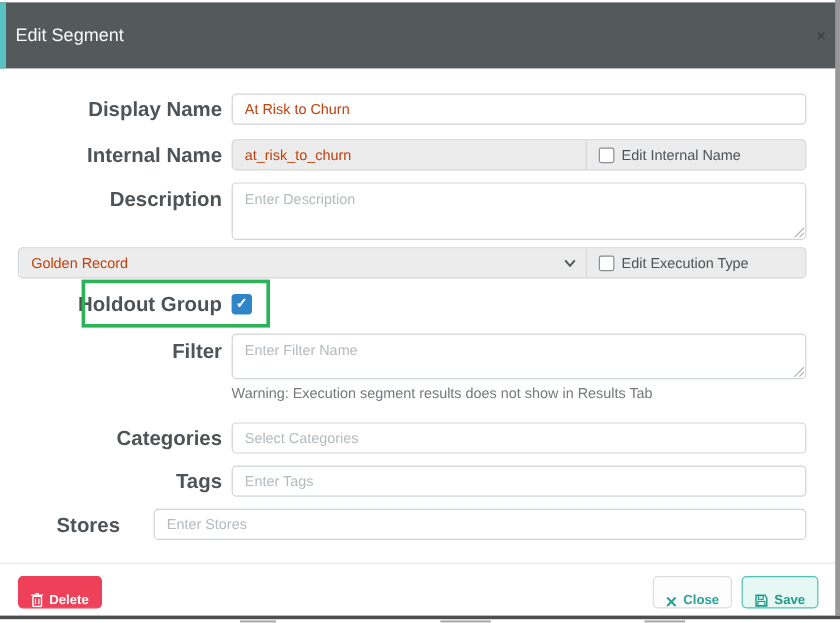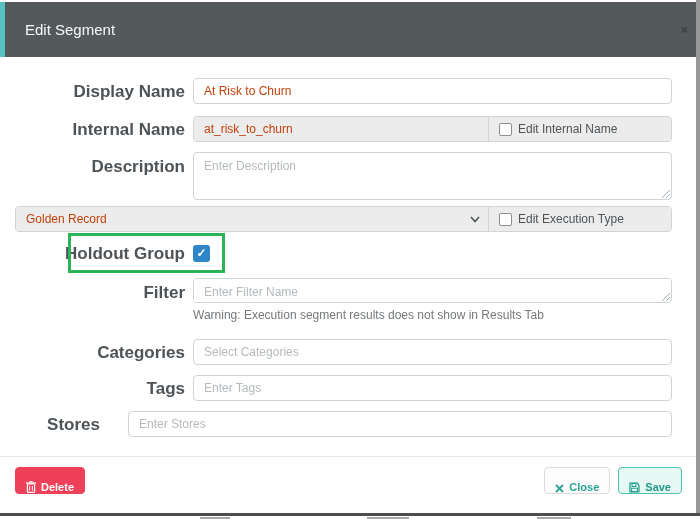--- a/index.html
+++ b/index.html
@@ -9,21 +9,21 @@
   .screen { position:relative; width:700px; height:519px; background:#fff; overflow:hidden; }
 
   
   .right-edge { position:absolute; top:0; right:0; width:4px; height:513px; background:#989898; }
   .bottom-bar { position:absolute; left:0; top:513px; width:700px; height:3px; background:#4e4e4e; }
   .smudge { position:absolute; top:517px; height:2px; background:#a9a9a9; }
 
   
   .modal-header { margin-top:2px; height:55px; background:#54595c; border-left:5px solid #58c1c2;
                   display:flex; align-items:center; }
-  .modal-title { color:#f8f9f9; font-size:15px; padding-left:20px; font-weight:400; }
+  .modal-title { color:#f8f9f9; font-size:15px; padding-left:8px; font-weight:400; }
   .header-close { margin-left:auto; margin-right:12px; color:#3c4144; font-size:13px; font-weight:700; cursor:pointer; }
 
   
   .form-row { display:flex; align-items:center; margin-left:15px; margin-right:28px; }
   .form-row.top-align { align-items:flex-start; }
   .f-label { width:170px; min-width:170px; text-align:right; margin-right:8px;
              font-size:17px; font-weight:700; color:#4d5357; line-height:13px; }
   .top-align .f-label { padding-top:8px; }
 
   .ctl { flex:1; position:relative; }
@@ -39,21 +39,21 @@
   .addon { width:183px; min-width:183px; background:#ececec; border-left:1px solid #cfd4d8;
            display:flex; align-items:center; gap:6px; padding:0 10px; font-size:12px; color:#4d5357; }
   .addon-check { width:13px; height:13px; border:1px solid #898f94; border-radius:2px; background:#fff; cursor:pointer; flex:none; }
 
   .fake-select { display:flex; align-items:center; padding:0 10px; position:relative; flex:1; }
   .chevron { position:absolute; right:8px; top:9px; }
 
   .textarea-wrap { position:relative; flex:1; }
   .textarea-wrap textarea { display:block; resize:none; padding:6px 10px; line-height:14px; }
   .ta-desc { height:48px; }
-  .ta-filter { height:25px; }
+  .ta-filter { height:38px; }
   .resize-handle { position:absolute; right:2px; bottom:2px; width:9px; height:9px; cursor:nwse-resize; }
 
   
   .holdout-row { position:relative; height:40px; margin-top:1px; }
   .holdout-check { width:17px; height:17px; background:#2e86c8; border-radius:3px; cursor:pointer;
                    display:flex; align-items:center; justify-content:center; }
   .holdout-check::after { content:"\2713"; color:#fff; font-size:12px; font-weight:700; line-height:1; }
   .green-annotation { position:absolute; left:53px; top:0; width:157px; height:40px;
                       border:3px solid #2cb358; pointer-events:none; }
 

